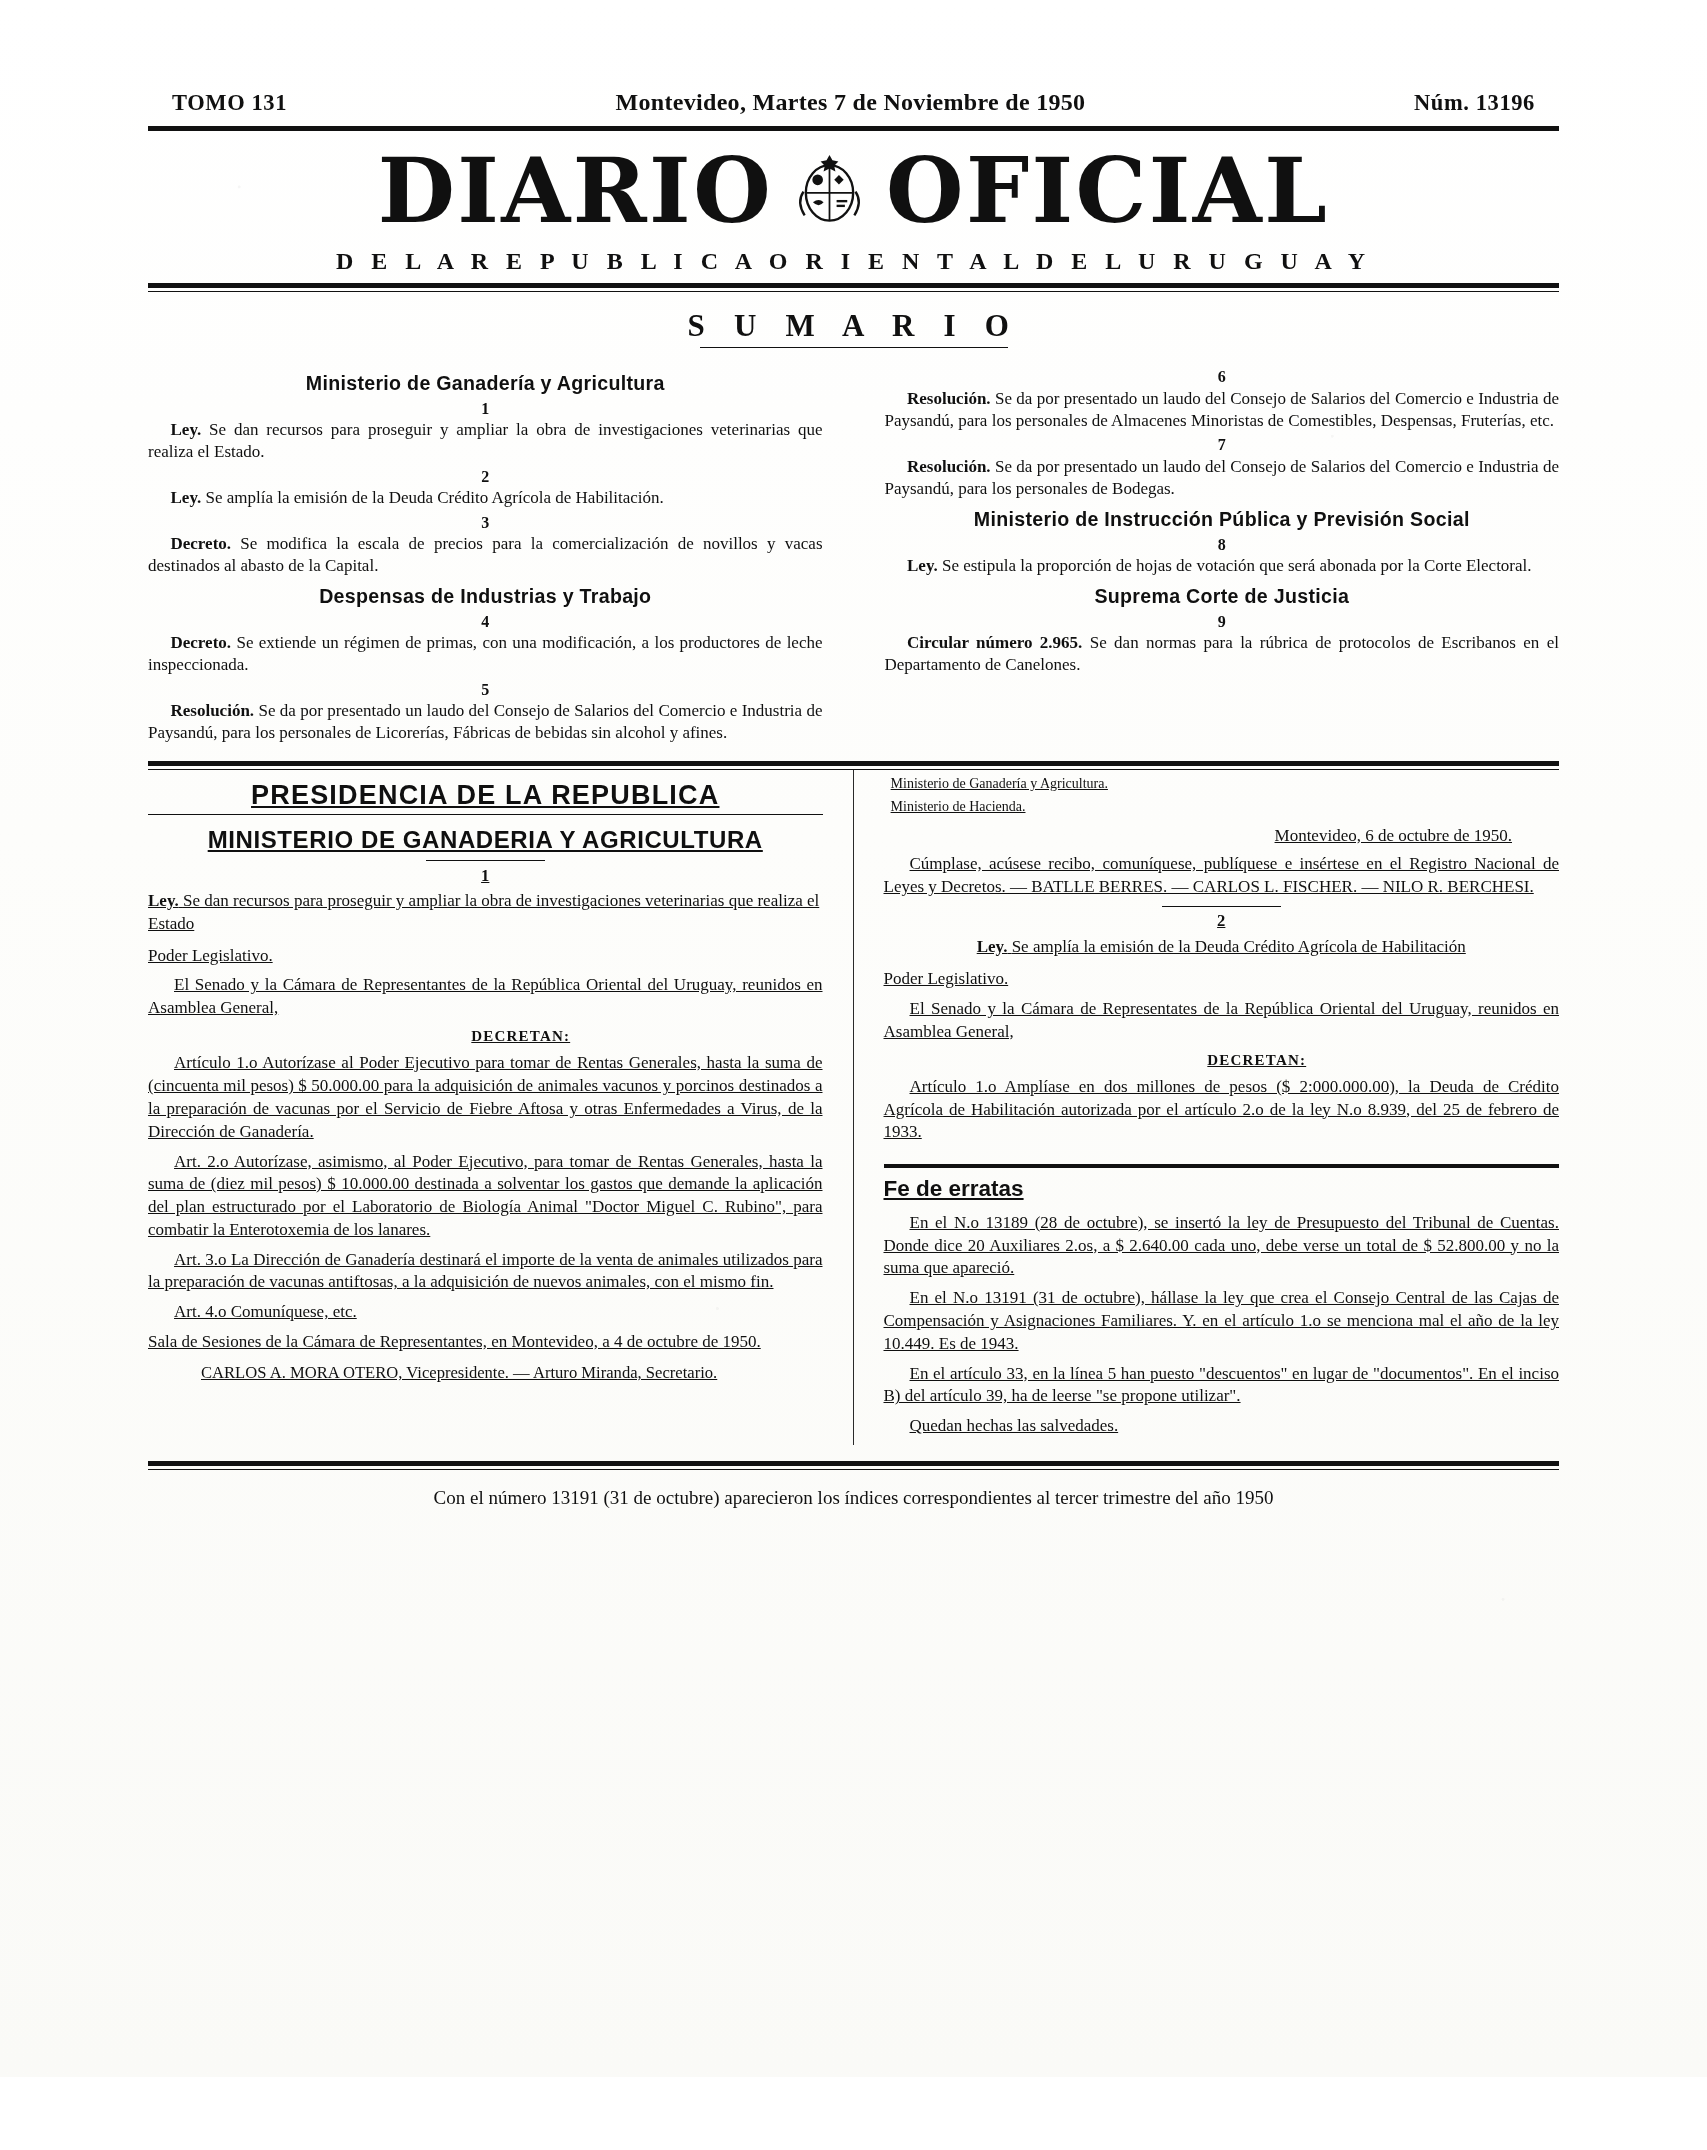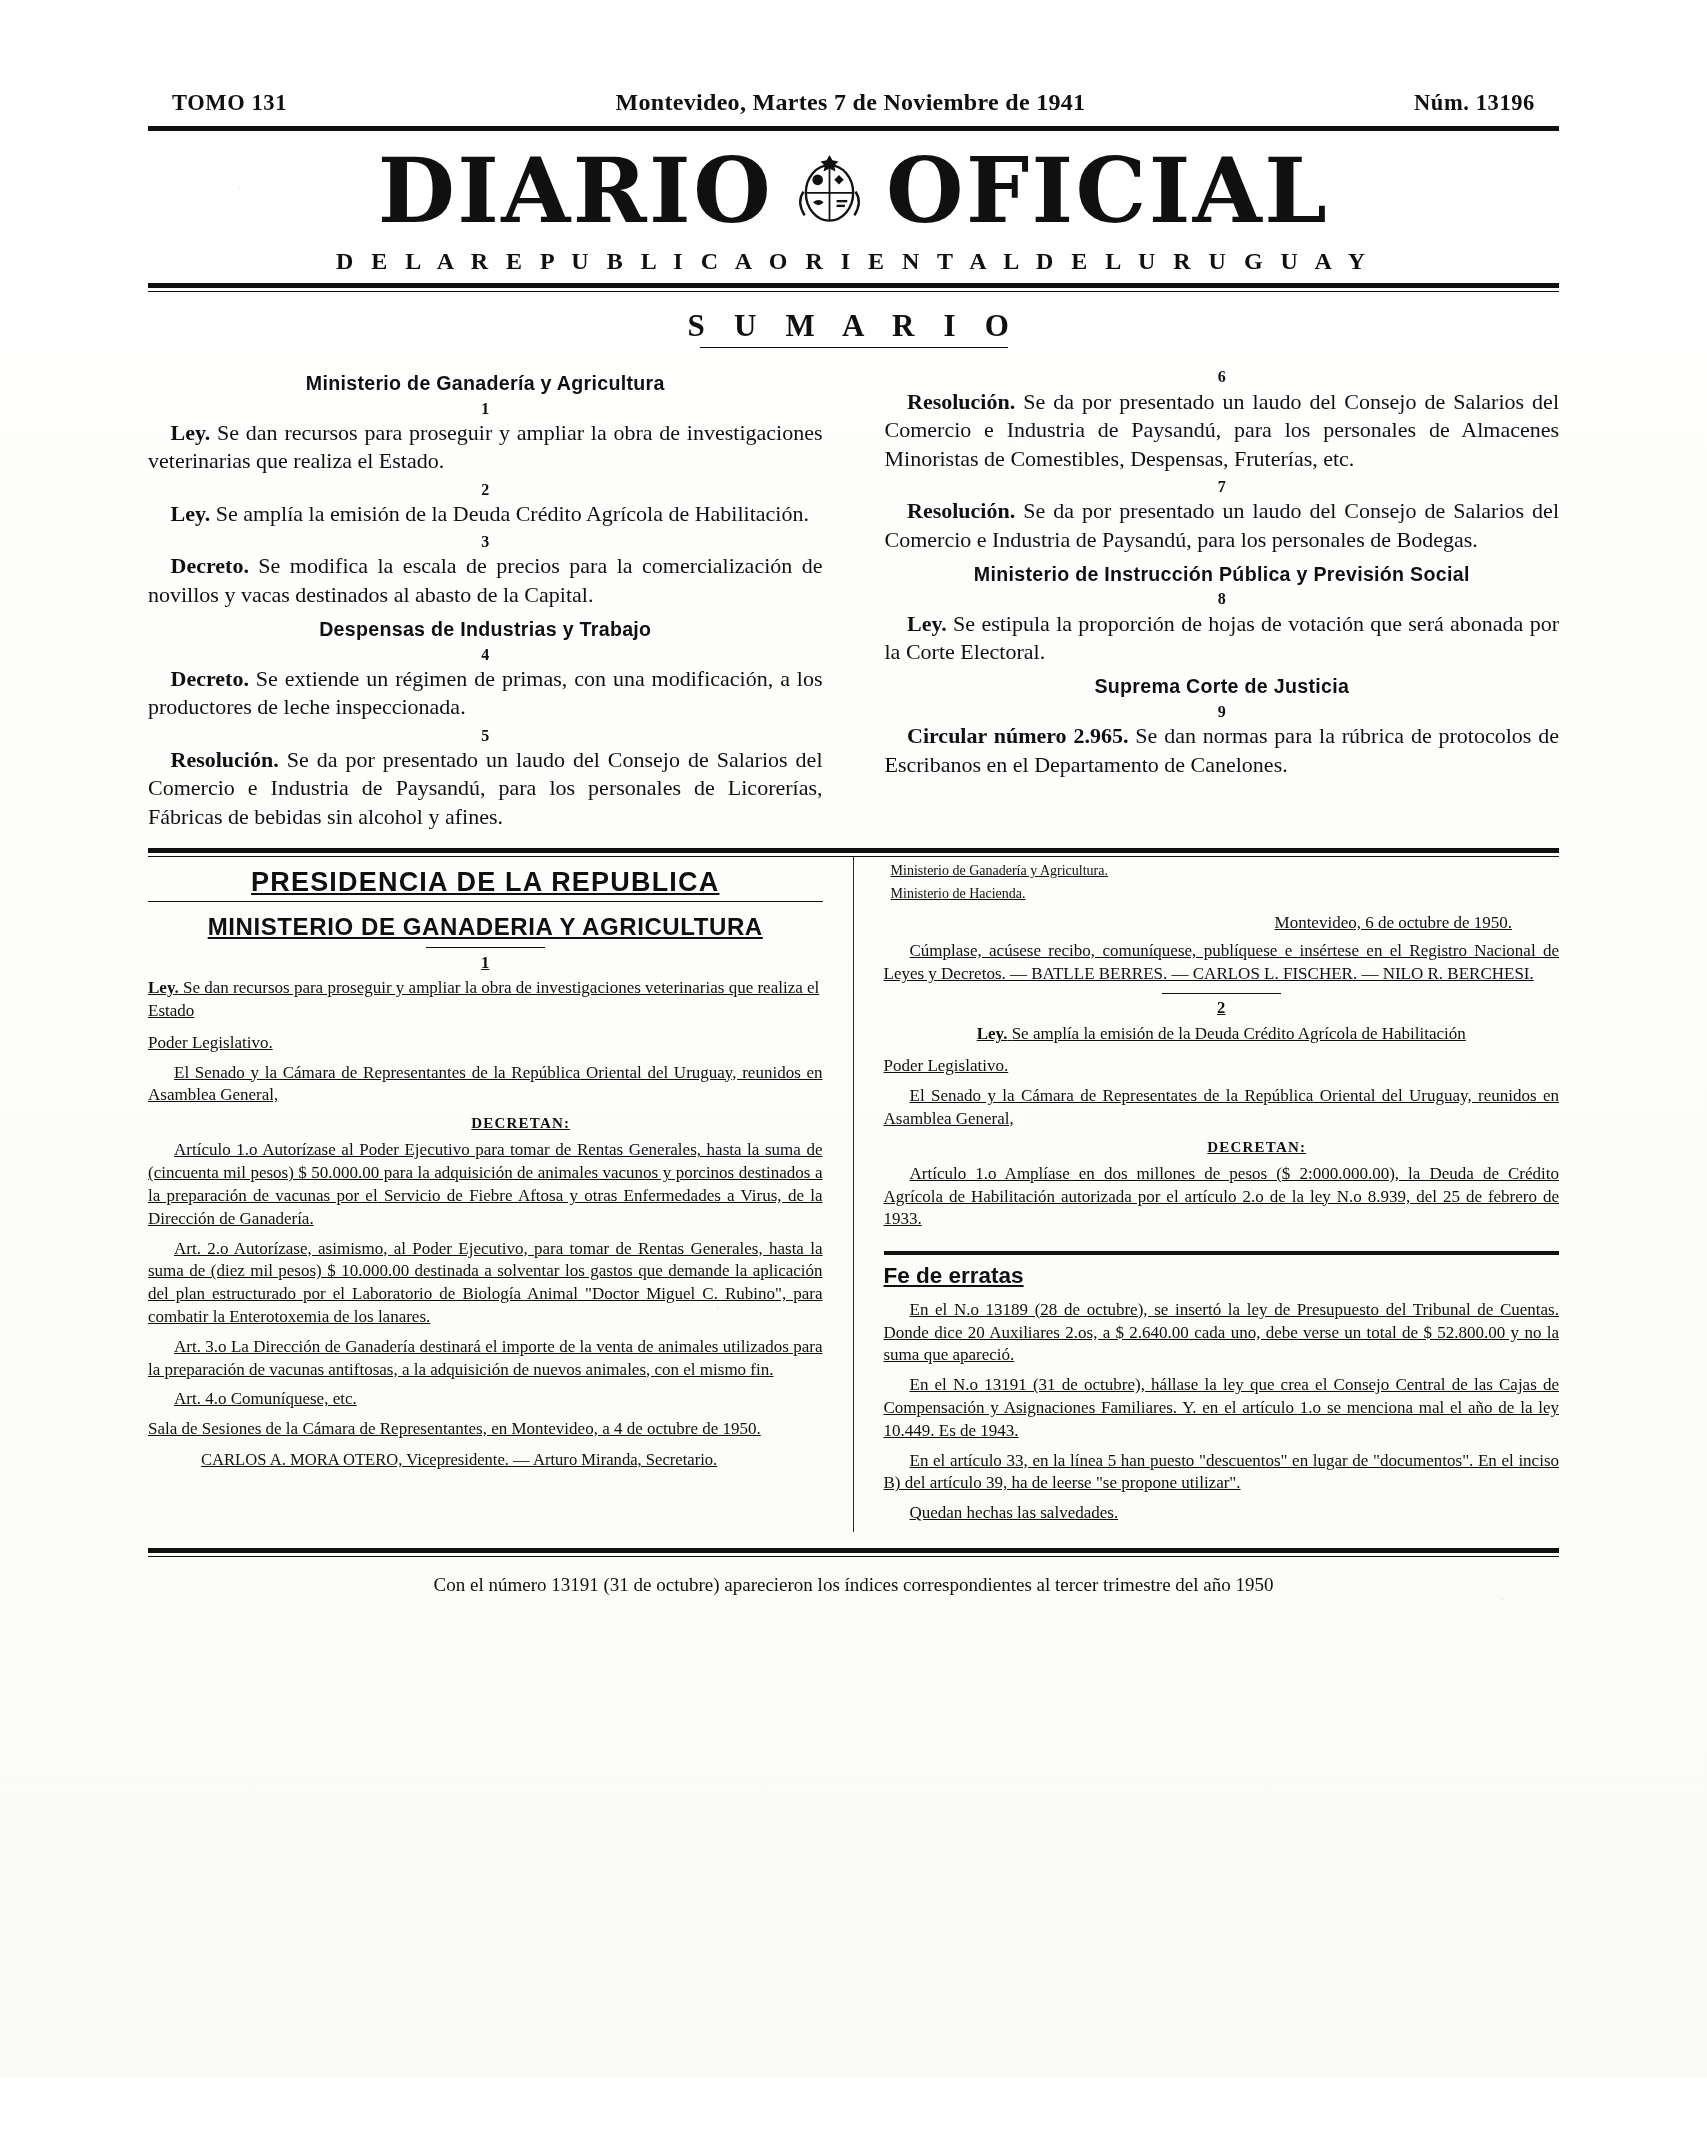--- a/index.html
+++ b/index.html
@@ -131,21 +131,21 @@
     letter-spacing: 0.3px;
     margin: 8.3px 0 3.6px 0;
   }
   .item-num {
     text-align: center;
     font-weight: bold;
     font-size: 16px;
     margin: 4.7px 0 1.2px 0;
   }
   .sum-par {
-    font-size: 22px;
+    font-size: 17px;
     line-height: 1.30;
     text-align: justify;
     text-indent: 22.5px;
     margin: 0 0 3.6px 0;
   }
   .sum-par b { font-weight: bold; }
 
   
   .body-rules { margin-top: 13px; }
   .body-cols {
@@ -255,21 +255,21 @@
   }
 </style>
 </head>
 <body>
 
 <div class="page">
   <div class="inner">
 
     <div class="topline">
       <span>TOMO 131</span>
-      <span class="center">Montevideo, Martes 7 de Noviembre de 1941</span>
+      <span class="center">Montevideo, Martes 7 de Noviembre de 1950</span>
       <span>Núm. 13196</span>
     </div>
     <div class="rule-thick"></div>
 
     <div class="title-block">
       <div class="diario-title">
         <span>DIARIO</span>
         <span class="crest">
           <svg viewBox="0 0 120 136" width="71" height="81" aria-hidden="true">
             <ellipse cx="60" cy="72" rx="40" ry="47" fill="none" stroke="#111" stroke-width="4"></ellipse>

